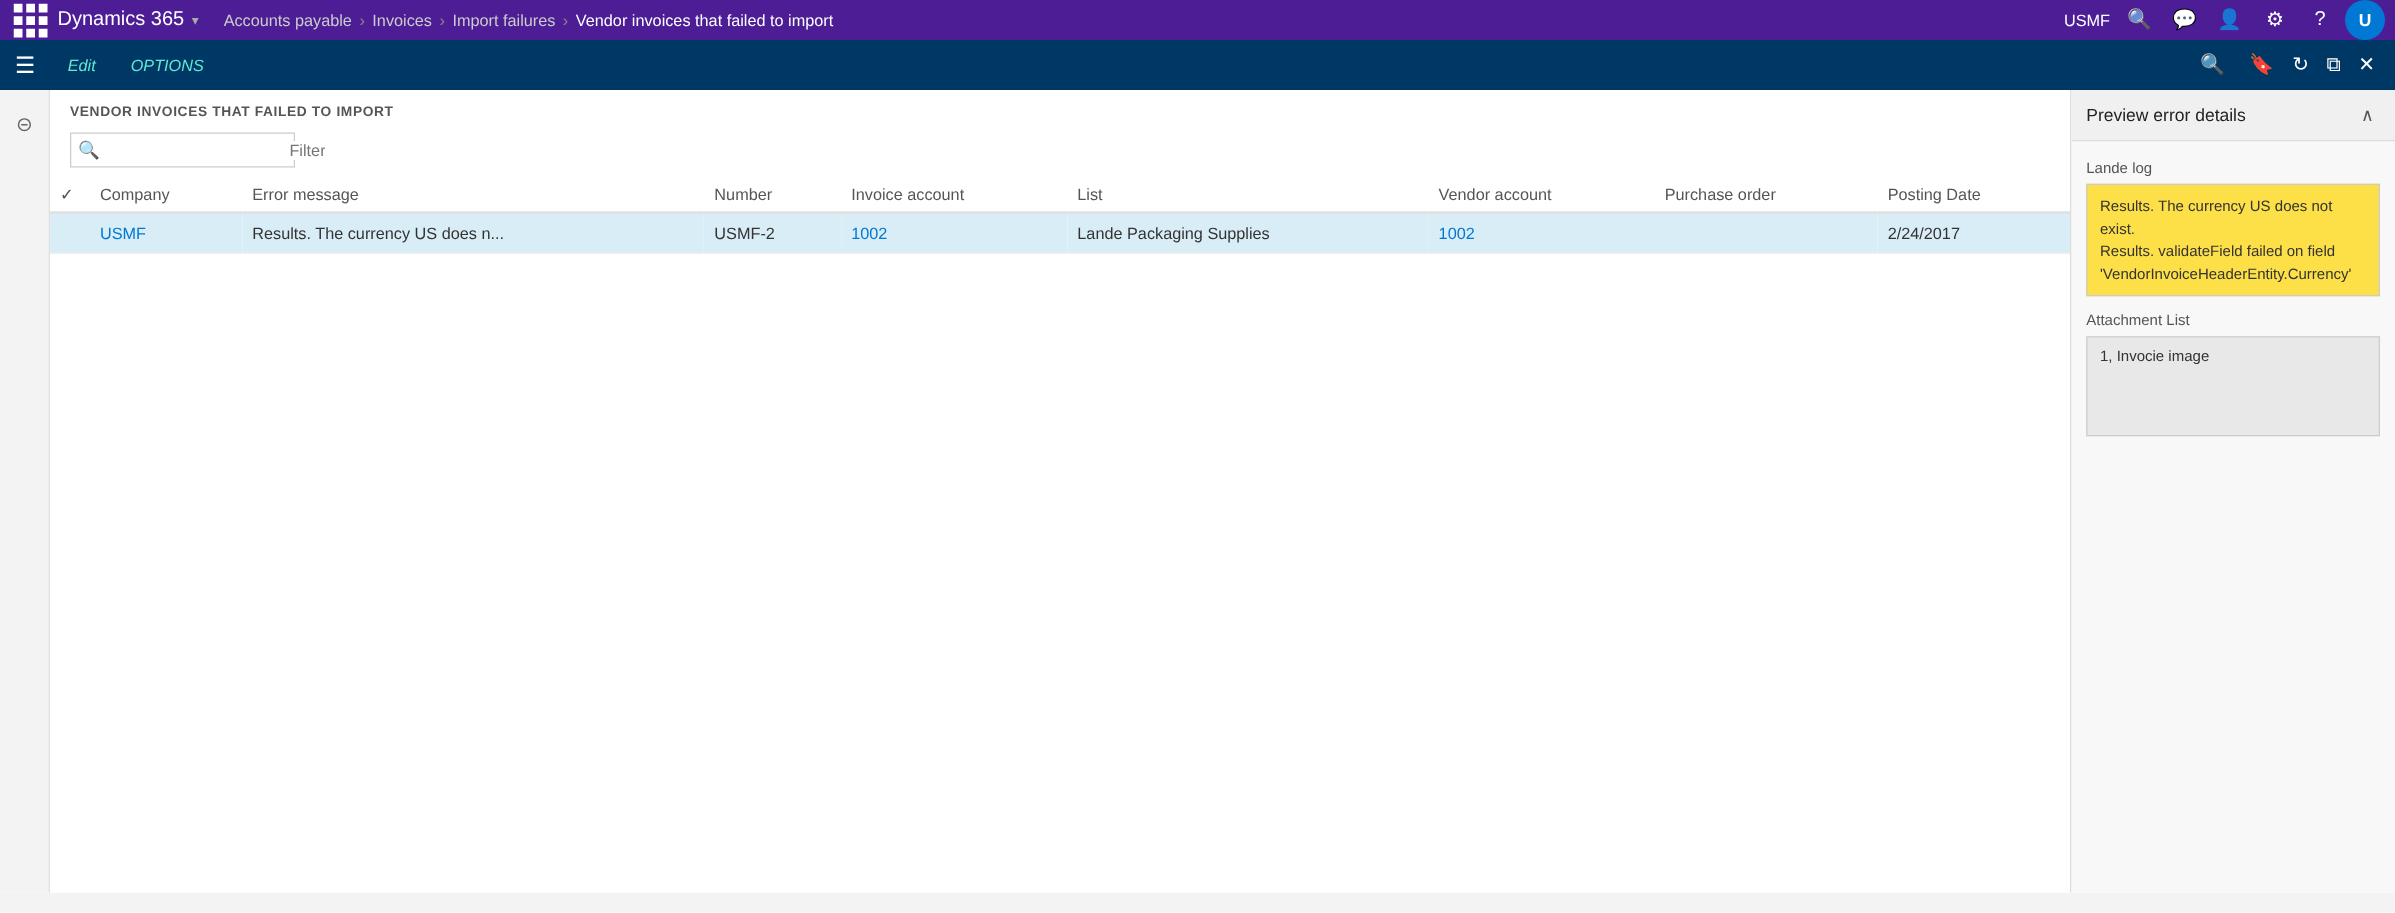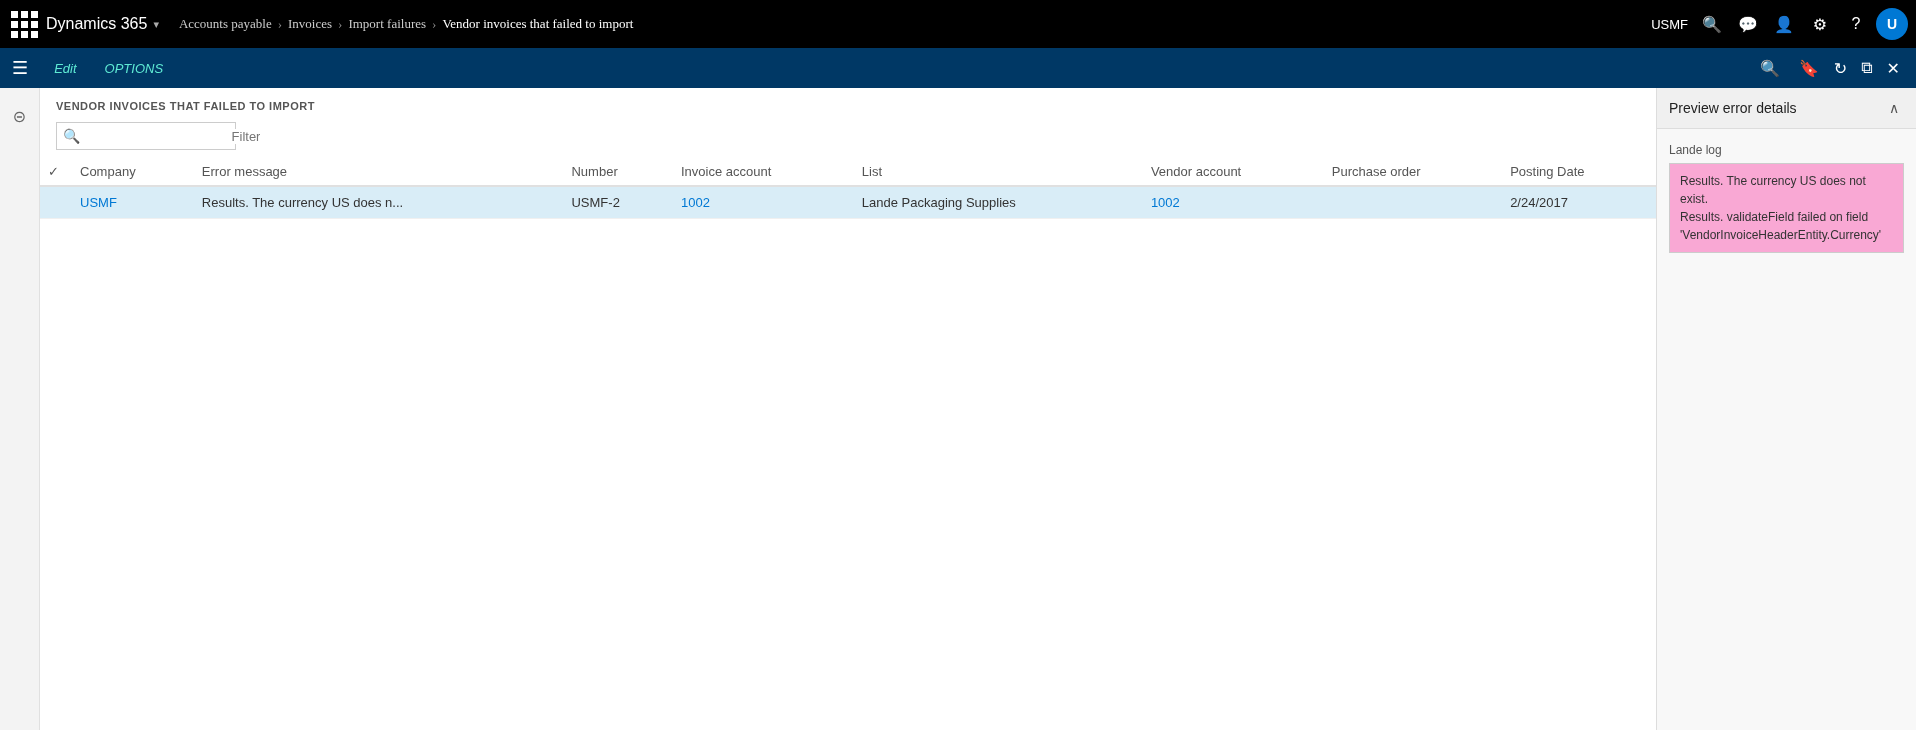--- a/index.html
+++ b/index.html
@@ -2,22 +2,22 @@
 <html><head>
   <meta charset="utf-8">
   <style>
     * { box-sizing: border-box; margin: 0; padding: 0; }
     body { font-family: 'Segoe UI', Arial, sans-serif; font-size: 13px; background: #f3f3f3; height: 730px; overflow: hidden; }
 
     
     .top-nav {
       display: flex;
       align-items: center;
-      background: #000000;
-      height: 48px;
+      background: #4c1d95;
+      height: 32px;
       color: white;
       padding: 0 8px;
       text-align: center;
     }
     .apps-icon {
       width: 32px; height: 32px;
       display: flex; align-items: center; justify-content: center;
       cursor: pointer;
       margin-right: 6px;
     }
@@ -29,21 +29,21 @@
     }
     .brand {
       display: flex; align-items: center; gap: 6px;
       font-size: 16px; font-weight: 300; color: white;
       margin-right: 20px; cursor: pointer;
     }
     .brand-chevron { font-size: 11px; color: #aaa; }
     .breadcrumb {
       flex: 1;
       display: flex; align-items: center; gap: 6px;
-      font-size: 13px; color: #ccc; font-family: Liberation Serif, serif;
+      font-size: 13px; color: #ccc;
     }
     .breadcrumb span { cursor: pointer; }
     .breadcrumb .sep { color: #888; }
     .breadcrumb .current { color: white; }
     .top-right {
       display: flex; align-items: center; gap: 4px;
     }
     .top-right .company { color: white; font-size: 13px; margin-right: 4px; }
     .top-icon {
       width: 32px; height: 32px;
@@ -190,21 +190,21 @@
       cursor: pointer; color: #555; font-size: 14px;
       width: 20px; height: 20px; display: flex; align-items: center; justify-content: center;
     }
     .right-panel-body {
       flex: 1; overflow-y: auto; padding: 10px 12px;
     }
     .panel-section-label {
       font-size: 12px; color: #555; margin-bottom: 6px; margin-top: 4px;
     }
     .error-log-box {
-      background: #f9a8d4; border: 1px solid #ccc;
+      background: #fde047; border: 1px solid #ccc;
       padding: 8px 10px; font-size: 12px; color: #333;
       line-height: 1.5; margin-bottom: 12px;
       min-height: 80px;
     }
     .attachment-section {
       margin-top: 4px;
     }
     .attachment-box {
       background: #e8e8e8; border: 1px solid #ccc;
       padding: 8px 10px; font-size: 12px; color: #333;
@@ -321,16 +321,22 @@
     <div class="right-panel-header">
       <span class="right-panel-title">Preview error details</span>
       <span class="collapse-btn">∧</span>
     </div>
     <div class="right-panel-body">
       <div class="panel-section-label">Lande log</div>
       <div class="error-log-box">
         <span style="white-space: pre-line;">Results. The currency US does not exist.
 Results. validateField failed on field 'VendorInvoiceHeaderEntity.Currency'</span>
       </div>
+      <div class="attachment-section">
+        <div class="panel-section-label">Attachment List</div>
+        <div class="attachment-box">
+          <div class="attachment-item">1, Invocie image</div>
+        </div>
+      </div>
     </div>
   </div>
 
 </div>
 
 </body></html>

